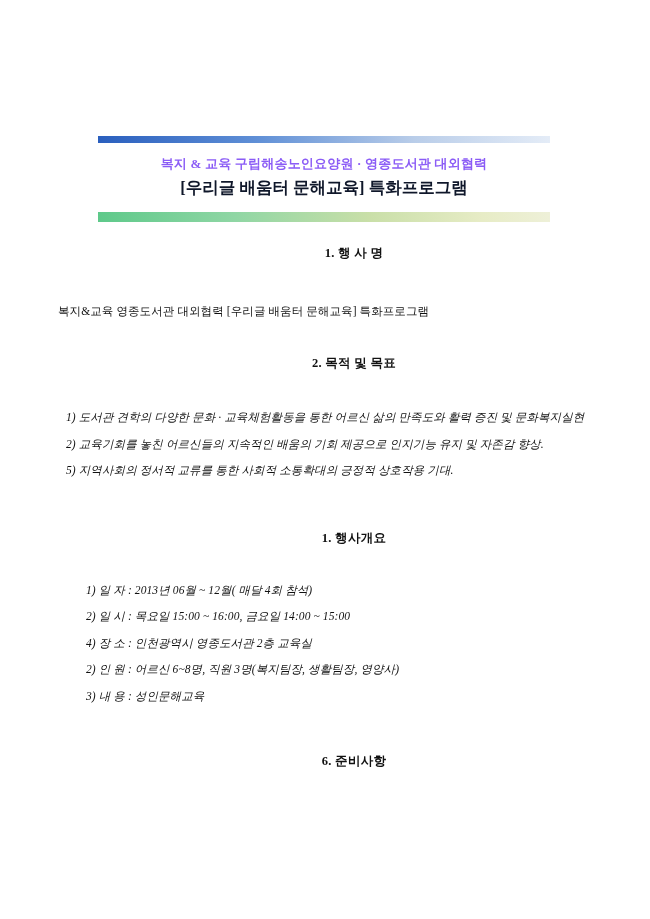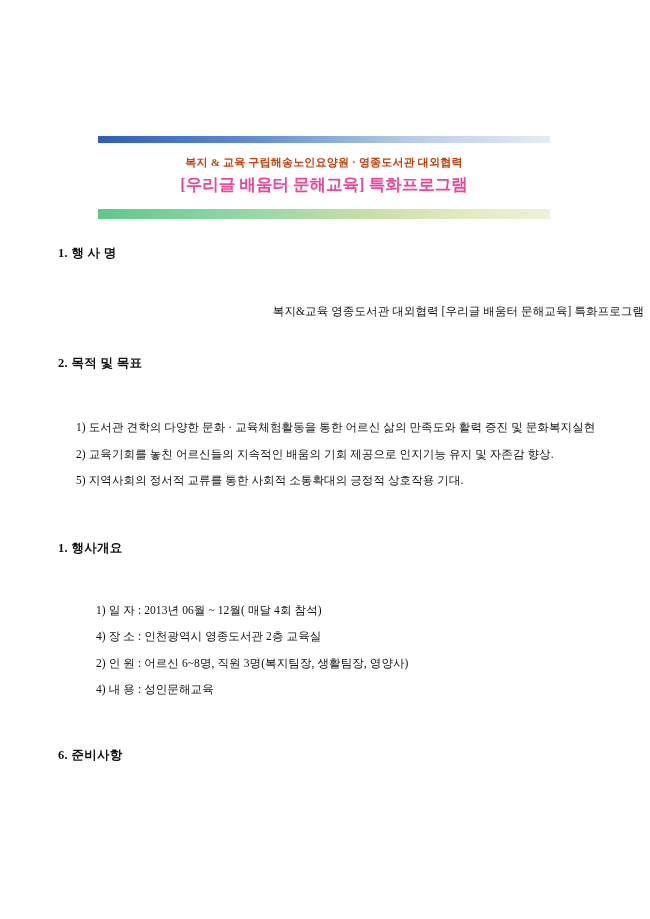--- a/index.html
+++ b/index.html
@@ -33,30 +33,30 @@
   .bar-top {
     height: 7px;
     width: 452px;
     background: linear-gradient(to right, #2a5fbe 0%, #5f8fd6 35%, #b9cde9 70%, #e4ecf7 100%);
   }
   .banner-title-wrap {
     text-align: center;
     padding-top: 11px;
   }
   .banner-line1 {
-    font-size: 11px;
+    font-size: 13px;
     font-weight: bold;
     letter-spacing: 0.2px;
-    color: #c2410c;
+    color: #8b5cf6;
     line-height: 1.5;
   }
   .banner-line2 {
     font-size: 16.5px;
     font-weight: bold;
-    color: #ec4899;
+    color: #0f172a;
     line-height: 1.5;
     margin-top: 2px;
   }
   .bar-bottom {
     margin-top: 12px;
     height: 10px;
     width: 452px;
     background: linear-gradient(to right, #5ec98a 0%, #8fd6a4 30%, #c9dfa8 60%, #e7ecc6 85%, #eef0d8 100%);
   }
 
@@ -66,32 +66,33 @@
     left: 0;
     top: 245px;
     width: 650px;
   }
   .sec-head {
     font-size: 12.5px;
     font-weight: bold;
     color: #111;
     margin: 0 0 0 58px;
     letter-spacing: 0.3px;
+    text-align: center;
   }
   .para {
     font-size: 11.5px;
     color: #111;
-    margin: 0 6px 0 58px;
+    margin: 0 0 0 58px;
     letter-spacing: 0.1px;
-    text-align: right;
   }
   .list {
-    margin: 10px;
+    margin: 0;
     padding: 0;
     list-style: none;
+    font-style: italic;
   }
   .list li {
     font-size: 11.5px;
     color: #111;
     margin: 0 0 11px 66px;
     letter-spacing: 0.1px;
     line-height: 1.35;
   }
   .list.indent li {
     margin-left: 86px;
@@ -133,23 +134,24 @@
       <li>2) 교육기회를 놓친 어르신들의 지속적인 배움의 기회 제공으로 인지기능 유지 및 자존감 향상.</li>
       <li>5) 지역사회의 정서적 교류를 통한 사회적 소통확대의 긍정적 상호작용 기대.</li>
     </ul>
 
     <div class="sp-d"></div>
 
     <div class="sec-head">1. 행사개요</div>
     <div class="sp-e"></div>
     <ul class="list indent">
       <li>1) 일     자 : 2013년 06월 ~ 12월( 매달 4회 참석)</li>
+      <li>2) 일     시 : 목요일 15:00 ~ 16:00, 금요일 14:00 ~ 15:00</li>
       <li>4) 장     소 : 인천광역시 영종도서관 2층 교육실</li>
       <li>2) 인     원 : 어르신 6~8명, 직원 3명(복지팀장, 생활팀장, 영양사)</li>
-      <li>4) 내     용 : 성인문해교육</li>
+      <li>3) 내     용 : 성인문해교육</li>
     </ul>
 
     <div class="sp-f"></div>
 
     <div class="sec-head">6. 준비사항</div>
     <div class="sp-g"></div>
     <ul class="list indent">
     </ul>
 
   </div>

